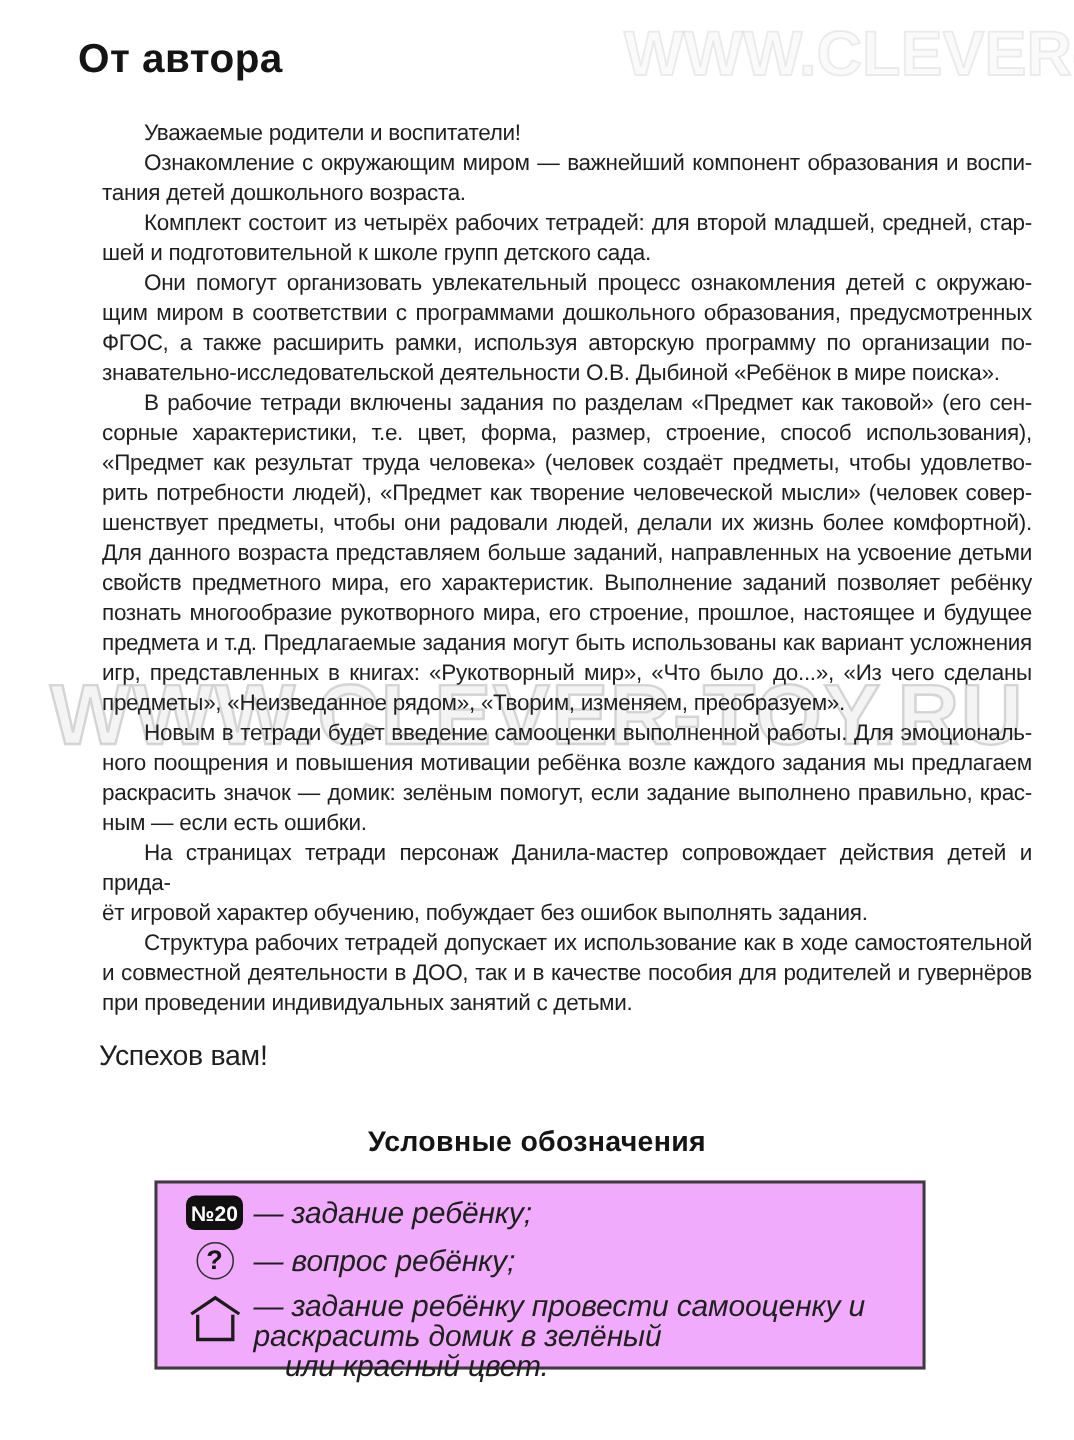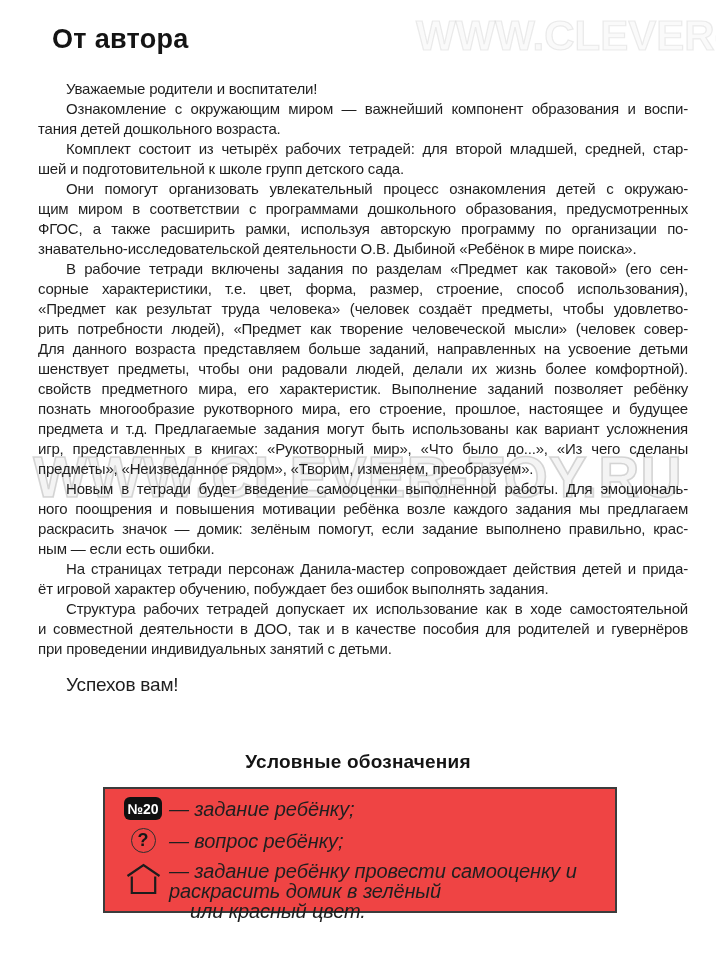--- a/index.html
+++ b/index.html
@@ -23,38 +23,38 @@
     -webkit-text-stroke:1.2px rgba(200,200,200,0.35);
     pointer-events:none;user-select:none;
   }
   
   .title{
     position:absolute;top:24px;left:52px;
     font-size:27px;font-weight:700;letter-spacing:.3px;color:#141414;
   }
   
   .content{position:absolute;top:79px;left:38px;width:650px;}
-  .body-text{font-size:15px;line-height:20px;letter-spacing:-0.2px;}
+  .body-text{font-size:15px;line-height:20px;letter-spacing:-0.2px;margin-left:30px;}
   .para{margin:0;}
   .ln{text-align:justify;text-align-last:justify;}
   .ln.last{text-align-last:left;}
   .ln.first{text-indent:28px;}
   .closing{
     margin-top:16px;text-indent:28px;
     font-size:19px;line-height:20px;letter-spacing:-0.2px;
   }
   
   .legend-title{
     position:absolute;top:751px;left:0;width:716px;text-align:center;
     font-size:19px;font-weight:700;color:#141414;letter-spacing:.2px;
   }
   .legend-box{
     position:absolute;left:103px;top:787px;width:514px;height:126px;
     border:2px solid #3c3c3c;box-sizing:border-box;padding:8px 12px 0 12px;
-    background:#ef4444;
+    background:#f0abfc;
   }
   .legend-row{display:flex;align-items:center;margin-bottom:8px;}
   .legend-row.third{align-items:flex-start;margin-bottom:0;margin-top:2px;}
   .icon-col{flex:0 0 52px;display:flex;justify-content:center;}
   .badge{
     background:#101010;color:#ffffff;font-weight:700;font-size:14px;
     border-radius:6px;width:38px;height:23px;
     display:flex;align-items:center;justify-content:center;letter-spacing:0;
   }
   .qmark{
@@ -93,22 +93,22 @@
           <div class="ln first">Они помогут организовать увлекательный процесс ознакомления детей с окружаю-</div>
           <div class="ln">щим миром в соответствии с программами дошкольного образования, предусмотренных</div>
           <div class="ln">ФГОС, а также расширить рамки, используя авторскую программу по организации по-</div>
           <div class="ln last">знавательно-исследовательской деятельности О.В. Дыбиной «Ребёнок в мире поиска».</div>
         </div>
         <div class="para">
           <div class="ln first">В рабочие тетради включены задания по разделам «Предмет как таковой» (его сен-</div>
           <div class="ln">сорные характеристики, т.е. цвет, форма, размер, строение, способ использования),</div>
           <div class="ln">«Предмет как результат труда человека» (человек создаёт предметы, чтобы удовлетво-</div>
           <div class="ln">рить потребности людей), «Предмет как творение человеческой мысли» (человек совер-</div>
+          <div class="ln">шенствует предметы, чтобы они радовали людей, делали их жизнь более комфортной).</div>
           <div class="ln">Для данного возраста представляем больше заданий, направленных на усвоение детьми</div>
-          <div class="ln">шенствует предметы, чтобы они радовали людей, делали их жизнь более комфортной).</div>
           <div class="ln">свойств предметного мира, его характеристик. Выполнение заданий позволяет ребёнку</div>
           <div class="ln">познать многообразие рукотворного мира, его строение, прошлое, настоящее и будущее</div>
           <div class="ln">предмета и т.д. Предлагаемые задания могут быть использованы как вариант усложнения</div>
           <div class="ln">игр, представленных в книгах: «Рукотворный мир», «Что было до...», «Из чего сделаны</div>
           <div class="ln last">предметы», «Неизведанное рядом», «Творим, изменяем, преобразуем».</div>
         </div>
         <div class="para">
           <div class="ln first">Новым в тетради будет введение самооценки выполненной работы. Для эмоциональ-</div>
           <div class="ln">ного поощрения и повышения мотивации ребёнка возле каждого задания мы предлагаем</div>
           <div class="ln">раскрасить значок — домик: зелёным помогут, если задание выполнено правильно, крас-</div>

